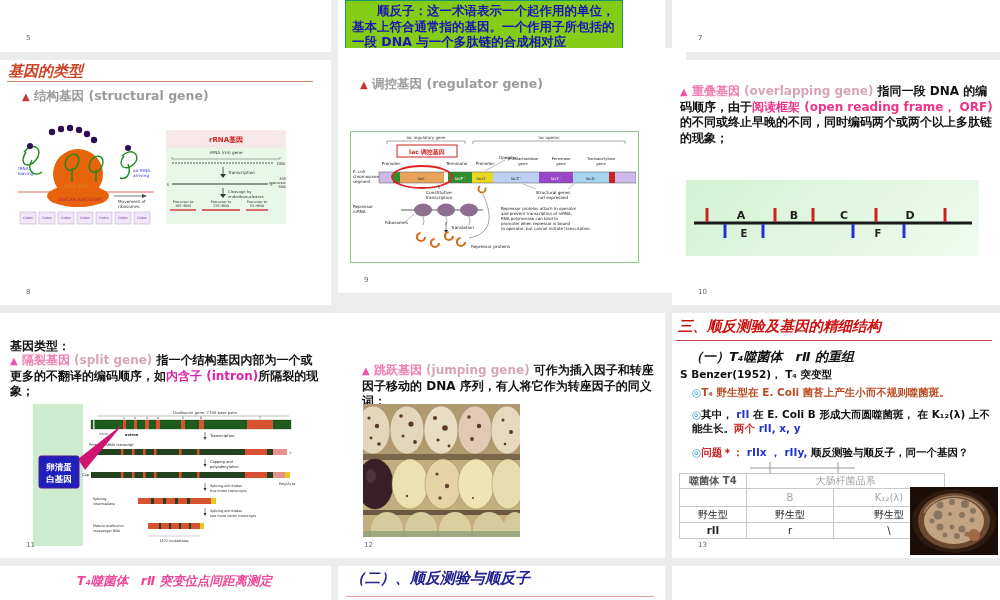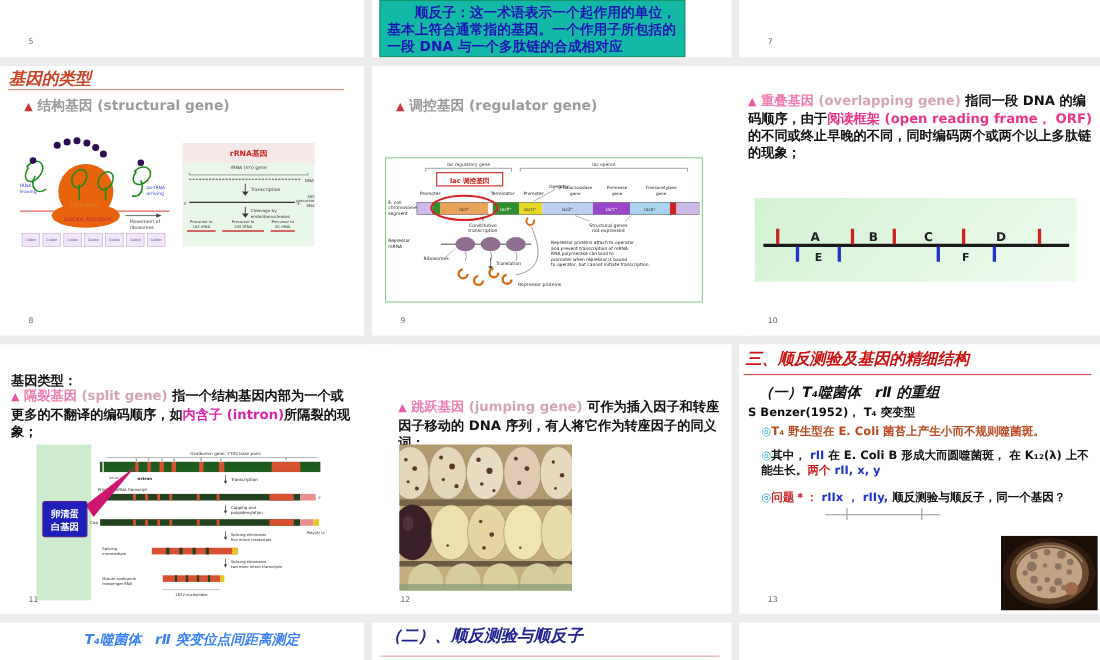--- a/index.html
+++ b/index.html
@@ -9,30 +9,30 @@
   .abs{position:absolute;}
   .pg{position:absolute;left:26px;bottom:9px;font-size:7px;color:#666;}
   .pg-top{position:absolute;left:26px;bottom:10px;font-size:7px;color:#666;}
   .b{font-weight:bold;}
   svg text{font-family:"DejaVu Sans","Liberation Sans",sans-serif;}
   
   #s5{left:0;top:0;width:331px;height:52px;}
   #s6{left:338px;top:0;width:327px;height:52px;}
   #s7{left:672px;top:0;width:328px;height:52px;}
   #s8{left:0;top:60px;width:331px;height:245px;}
-  #s9{left:338px;top:60px;width:348px;height:245px;}
+  #s9{left:338px;top:48px;width:348px;height:245px;}
   #s10{left:672px;top:60px;width:328px;height:245px;}
   #s11{left:0;top:313px;width:357px;height:245px;}
   #s12{left:338px;top:313px;width:327px;height:245px;}
   #s13{left:672px;top:313px;width:328px;height:245px;}
   #s14{left:0;top:566px;width:331px;height:34px;}
   #s15{left:338px;top:566px;width:327px;height:34px;}
   #s16{left:672px;top:566px;width:328px;height:34px;}
   
-  .cistron{left:7px;top:0;width:264px;height:46px;background:#14b8a6;border:1px solid #13966c;
+  .cistron{left:7px;top:0;width:264px;height:46px;background:#84cc16;border:1px solid #13966c;
     color:#1a15b5;font-size:12.5px;font-weight:bold;line-height:15.5px;padding:2px 6px;text-indent:2em;}
   
   .ptitle{left:8px;top:2px;font-size:15px;font-weight:bold;font-style:italic;color:#cc4426;}
   .ptitle-rule{left:7px;top:21px;width:306px;height:1px;background:#cc8877;}
   .head-row{left:22px;top:28px;font-size:12.5px;font-weight:bold;color:#9b9b9b;}
   .tri{color:#cc3333;font-size:10px;font-style:normal;}
   .para{font-size:12px;font-weight:bold;color:#111;line-height:15.5px;}
   .pink{color:#ee7fb2;}
   .pinkpale{color:#d8a3b8;}
   .pinkstrong{color:#ee3388;}
@@ -50,21 +50,21 @@
   .cb{color:#2aa0c0;}
   .redtext{color:#bb4a22;}
   .bluetext{color:#2233cc;}
   .redterm{color:#cc2222;}
   .blk{color:#111;}
   table.ttab{border-collapse:collapse;font-size:10px;color:#222;}
   table.ttab td{border:1px solid #c9c9c9;text-align:center;padding:0;}
   .gray{color:#a5a5a5;}
   .darkc{color:#555;}
   
-  .bt14{left:0;right:0;top:7px;text-align:center;padding-left:18px;font-size:12.5px;font-weight:bold;font-style:italic;color:#3b82f6;}
+  .bt14{left:0;right:0;top:7px;text-align:center;padding-left:18px;font-size:12.5px;font-weight:bold;font-style:italic;color:#ec4899;}
   .bt15{left:12px;top:3px;font-size:15px;font-weight:bold;font-style:italic;color:#20208f;}
   .bt15-rule{left:8px;top:30px;width:308px;height:1px;background:#e0a0a0;}
 </style>
 </head>
 <body>
 
 <div id="canvas">
 
   <div class="slide" id="s5">
     <span class="pg-top">5</span>
@@ -474,20 +474,43 @@
       <span class="cb">◎</span><span class="redtext b">T₄ 野生型在 E. Coli 菌苔上产生小而不规则噬菌斑。</span>
     </div>
     <div class="abs bullet-line" style="left:20px;top:133px;width:304px;">
       <span class="cb">◎</span><span class="redterm b">问题＊：</span><span class="bluetext b"> rIIx ， rIIy,</span><span class="blk b"> 顺反测验与顺反子，同一个基因？</span>
     </div>
     <svg class="abs" style="left:78px;top:148px;" width="110" height="12" viewBox="0 0 110 12">
       <line x1="0" y1="7" x2="105" y2="7" stroke="#999" stroke-width="1"></line>
       <line x1="20" y1="1" x2="20" y2="12" stroke="#999" stroke-width="1"></line>
       <line x1="88" y1="1" x2="88" y2="12" stroke="#999" stroke-width="1"></line>
     </svg>
+    <table class="ttab abs" style="left:7px;top:160px;">
+      <tbody>
+          <tr style="height:15px;">
+        <td style="width:66px;" class="darkc b">噬菌体 T4</td>
+        <td style="width:196px;" colspan="2" class="gray">大肠杆菌品系</td>
+      </tr>
+      <tr style="height:18px;">
+        <td></td>
+        <td style="width:86px;" class="gray">B</td>
+        <td style="width:110px;" class="gray">K₁₂(λ)</td>
+      </tr>
+      <tr style="height:16px;">
+        <td>野生型</td>
+        <td>野生型</td>
+        <td>野生型</td>
+      </tr>
+      <tr style="height:16px;">
+        <td class="b">rII</td>
+        <td>r</td>
+        <td>\</td>
+      </tr>
+    </tbody>
+      </table>
     <svg class="abs" style="left:238px;top:174px;z-index:3;" width="88" height="68" viewBox="0 0 88 68">
       <rect width="88" height="68" fill="#1b0e07"></rect>
       <ellipse cx="44" cy="34" rx="42" ry="32" fill="#2e1a0e"></ellipse>
       <ellipse cx="44" cy="34" rx="36" ry="28" fill="#6b4a30"></ellipse>
       <ellipse cx="44" cy="34" rx="30" ry="23" fill="#c2a383"></ellipse>
       <path d="M14,26 A32,24 0 0 1 74,24" fill="none" stroke="#d8c0a0" stroke-width="1.5" opacity="0.5"></path>
       <g fill="#8a7660">
         <circle cx="30" cy="18" r="3.5"></circle>
           <circle cx="42" cy="15" r="3"></circle>
           <circle cx="55" cy="17" r="4"></circle>

